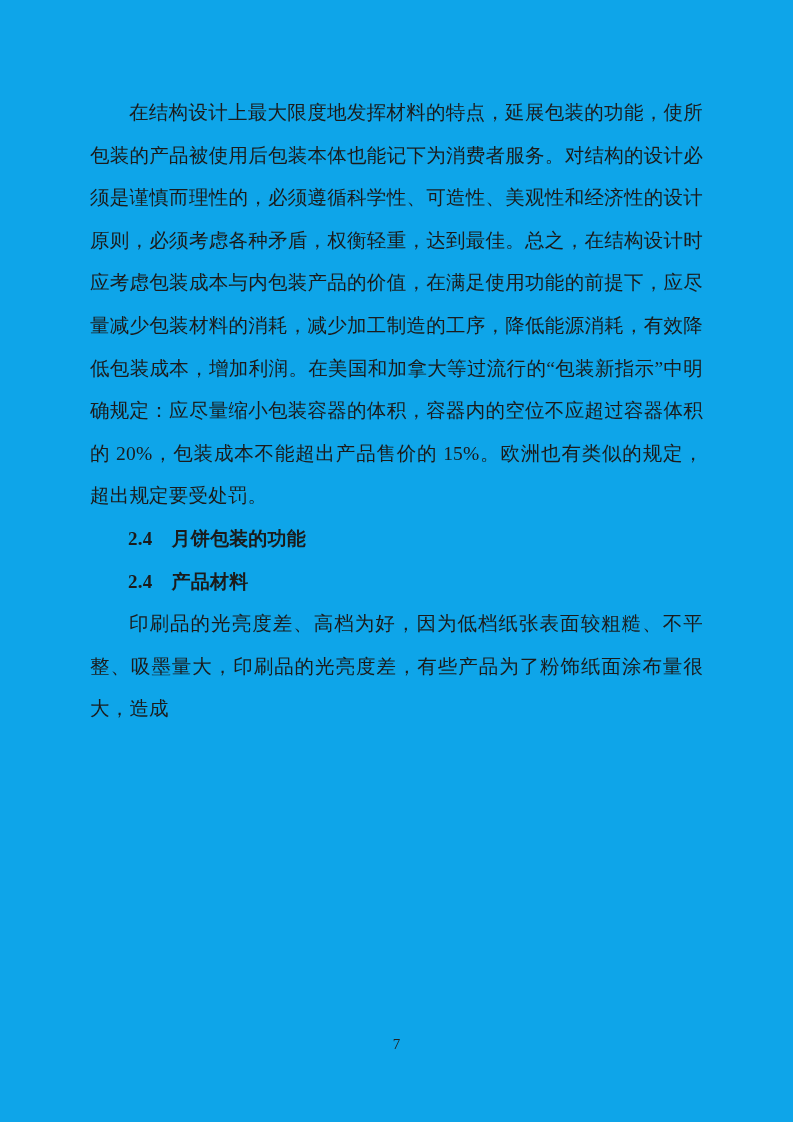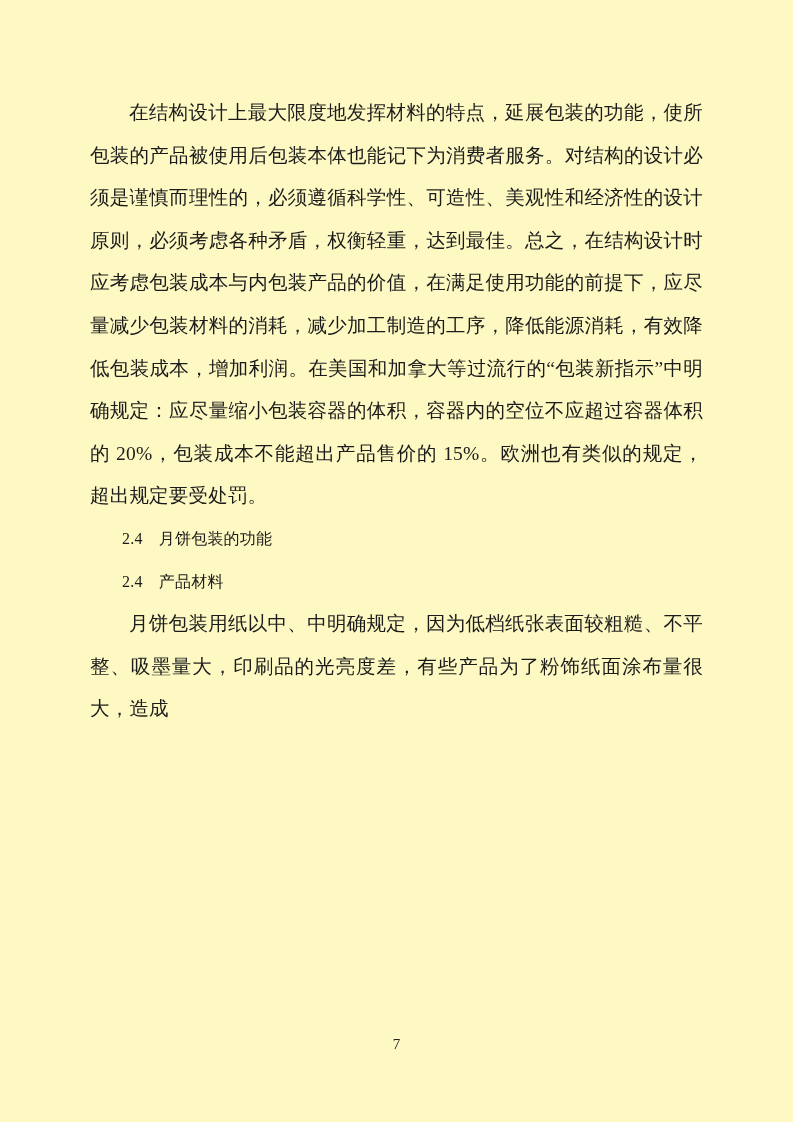--- a/index.html
+++ b/index.html
@@ -1,20 +1,20 @@
 <!DOCTYPE html>
 <html><head>
 <meta charset="utf-8">
 <style>
   html, body { margin: 0; padding: 0; background: #ffffff; }
   .page {
     position: relative;
     width: 793px;
     height: 1122px;
-    background: #fef9c3;
+    background: #0ea5e9;
     overflow: hidden;
     font-family: "Liberation Serif", "DejaVu Serif", serif;
     color: #1b1b1b;
   }
   .content {
     position: absolute;
     left: 90px;
     top: 92px;
     width: 613px;
   }
@@ -23,41 +23,41 @@
     padding: 0;
     font-size: 19.5px;
     line-height: 42.6px;
     text-align: justify;
     text-indent: 2em;
     letter-spacing: 0.2px;
   }
   .heading {
     margin: 0;
     padding: 0;
-    font-size: 16px;
+    font-size: 19px;
     line-height: 42.6px;
     text-indent: 2em;
-    font-weight: normal;
+    font-weight: bold;
     letter-spacing: 0.2px;
   }
   .footer {
     position: absolute;
     left: 0;
     width: 793px;
     top: 1036px;
     text-align: center;
     font-size: 15px;
     color: #222222;
   }
 </style>
 </head>
 <body>
 
 <div class="page">
   <div class="content">
     <p class="para">在结构设计上最大限度地发挥材料的特点，延展包装的功能，使所包装的产品被使用后包装本体也能记下为消费者服务。对结构的设计必须是谨慎而理性的，必须遵循科学性、可造性、美观性和经济性的设计原则，必须考虑各种矛盾，权衡轻重，达到最佳。总之，在结构设计时应考虑包装成本与内包装产品的价值，在满足使用功能的前提下，应尽量减少包装材料的消耗，减少加工制造的工序，降低能源消耗，有效降低包装成本，增加利润。在美国和加拿大等过流行的“包装新指示”中明确规定：应尽量缩小包装容器的体积，容器内的空位不应超过容器体积的 20%，包装成本不能超出产品售价的 15%。欧洲也有类似的规定，超出规定要受处罚。</p>
     <p class="heading">2.4　月饼包装的功能</p>
     <p class="heading">2.4　产品材料</p>
-    <p class="para">月饼包装用纸以中、中明确规定，因为低档纸张表面较粗糙、不平整、吸墨量大，印刷品的光亮度差，有些产品为了粉饰纸面涂布量很大，造成</p>
+    <p class="para">印刷品的光亮度差、高档为好，因为低档纸张表面较粗糙、不平整、吸墨量大，印刷品的光亮度差，有些产品为了粉饰纸面涂布量很大，造成</p>
   </div>
 
   <div class="footer">7</div>
 </div>
 
 </body></html>

